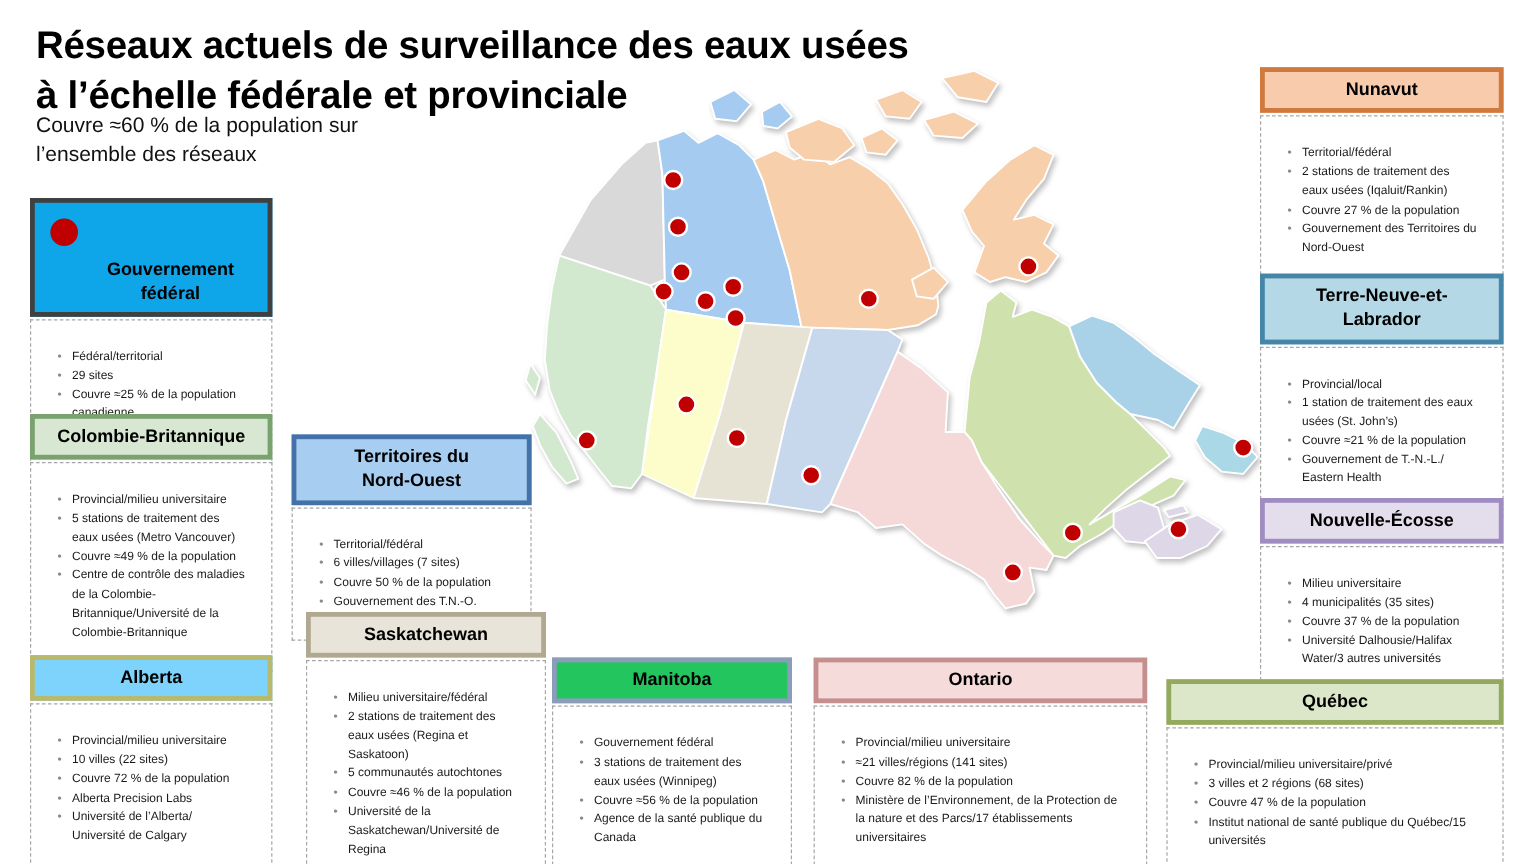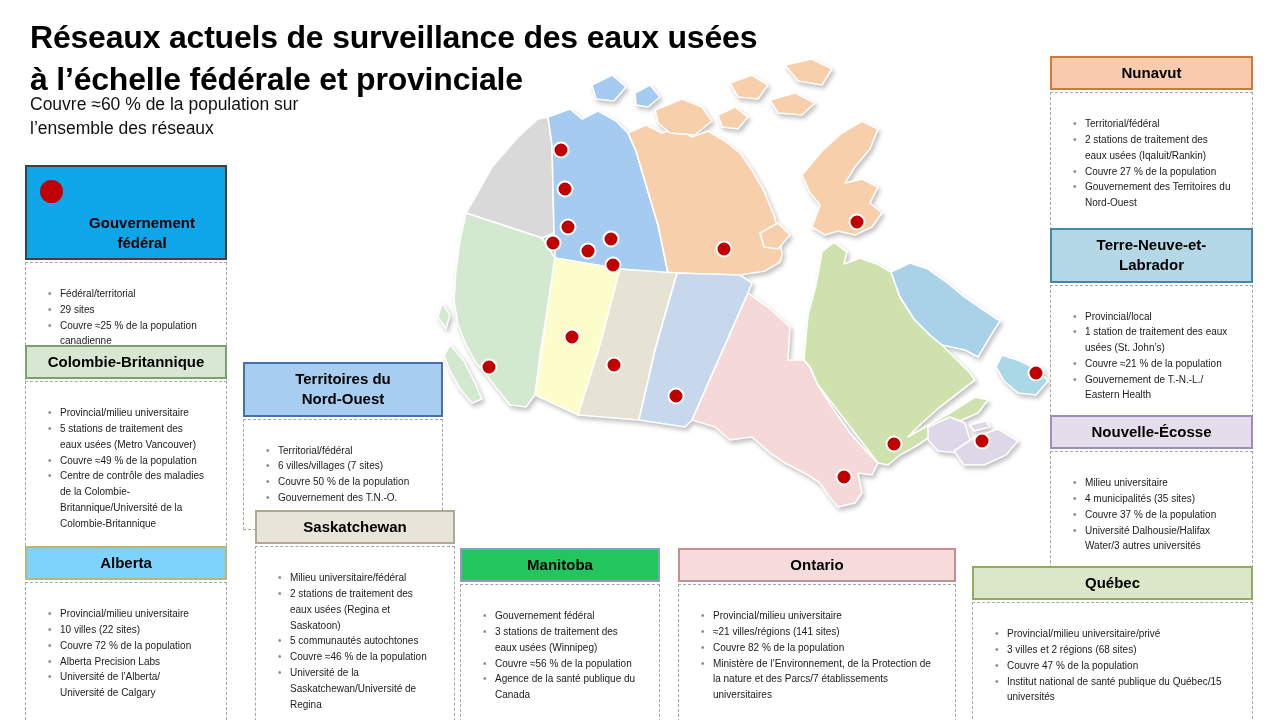--- a/index.html
+++ b/index.html
@@ -6,21 +6,21 @@
   .slide{position:relative;width:1280px;height:720px;background:#ffffff;overflow:hidden;
          font-family:"Liberation Sans",sans-serif;margin:0 auto;}
   .title{position:absolute;left:30px;top:16px;font-size:32px;font-weight:bold;line-height:1.32;
          color:#000;white-space:pre-line;letter-spacing:-0.2px;}
   .subtitle{position:absolute;left:30px;top:92px;font-size:17.5px;line-height:1.38;color:#111;
          white-space:pre-line;}
   .map{position:absolute;left:430px;top:55px;width:650px;height:500px;
        filter:drop-shadow(2px 3px 2px rgba(120,120,120,0.45));}
   .map path{stroke:#ffffff;stroke-width:1.6;stroke-linejoin:round;}
   .box{position:absolute;}
-  .hd{position:relative;border:2px solid #0f172a;text-align:center;font-weight:bold;font-size:15px;
+  .hd{position:relative;border:4px solid #0f172a;text-align:center;font-weight:bold;font-size:15px;
       line-height:1.35;padding:5px 2px;white-space:pre-line;color:#000;}
   .bd{border:1px dashed #a6a6a6;background:#fff;padding:7px 4px 7px 2px;margin-top:2px;}
   .bd ul{margin:16px;padding:0;list-style:none;font-size:10px;line-height:1.58;color:#1a1a1a;}
   .bd li{position:relative;padding-left:16px;}
   .bd li::before{content:"\2022";position:absolute;left:4px;top:0;color:#8a8a8a;}
   .fedicon{position:absolute;left:13px;top:13px;width:23px;height:23px;border-radius:50%;background:#c00000;}
   #box-federal .hd{padding-left:34px;}
   #box-federal{left:25px;top:165px;width:202px;}
   #box-bc{left:25px;top:345px;width:202px;}
   #box-alberta{left:25px;top:546px;width:202px;}
@@ -171,21 +171,21 @@
       </div>
   </div>
 
   <div class="box" id="box-ontario">
     <div class="hd" style="background: rgb(245, 220, 219); border-color: rgb(198, 143, 143);"><span>Ontario</span></div>
     <div class="bd">
         <ul>
           <li>Provincial/milieu universitaire</li>
           <li>≈21 villes/régions (141 sites)</li>
           <li>Couvre 82 % de la population</li>
-          <li>Ministère de l’Environnement, de la Protection de la nature et des Parcs/7 établissements universitaires</li>
+          <li>Ministère de l’Environnement, de la Protection de la nature et des Parcs/17 établissements universitaires</li>
         </ul>
       </div>
   </div>
 
   <div class="box" id="box-nunavut">
     <div class="hd" style="background: rgb(248, 203, 173); border-color: rgb(208, 121, 60);"><span>Nunavut</span></div>
     <div class="bd">
         <ul>
           <li>Territorial/fédéral</li>
           <li>2 stations de traitement des eaux usées (Iqaluit/Rankin)</li>

